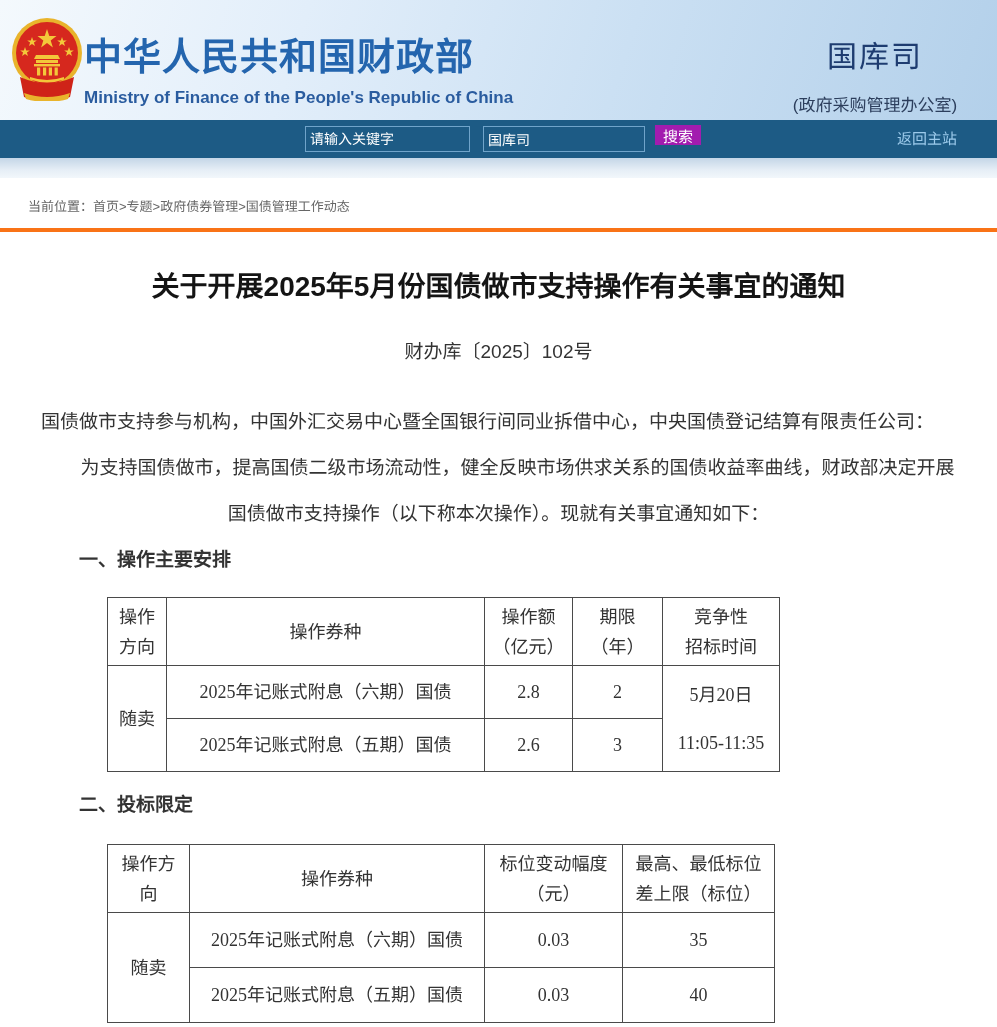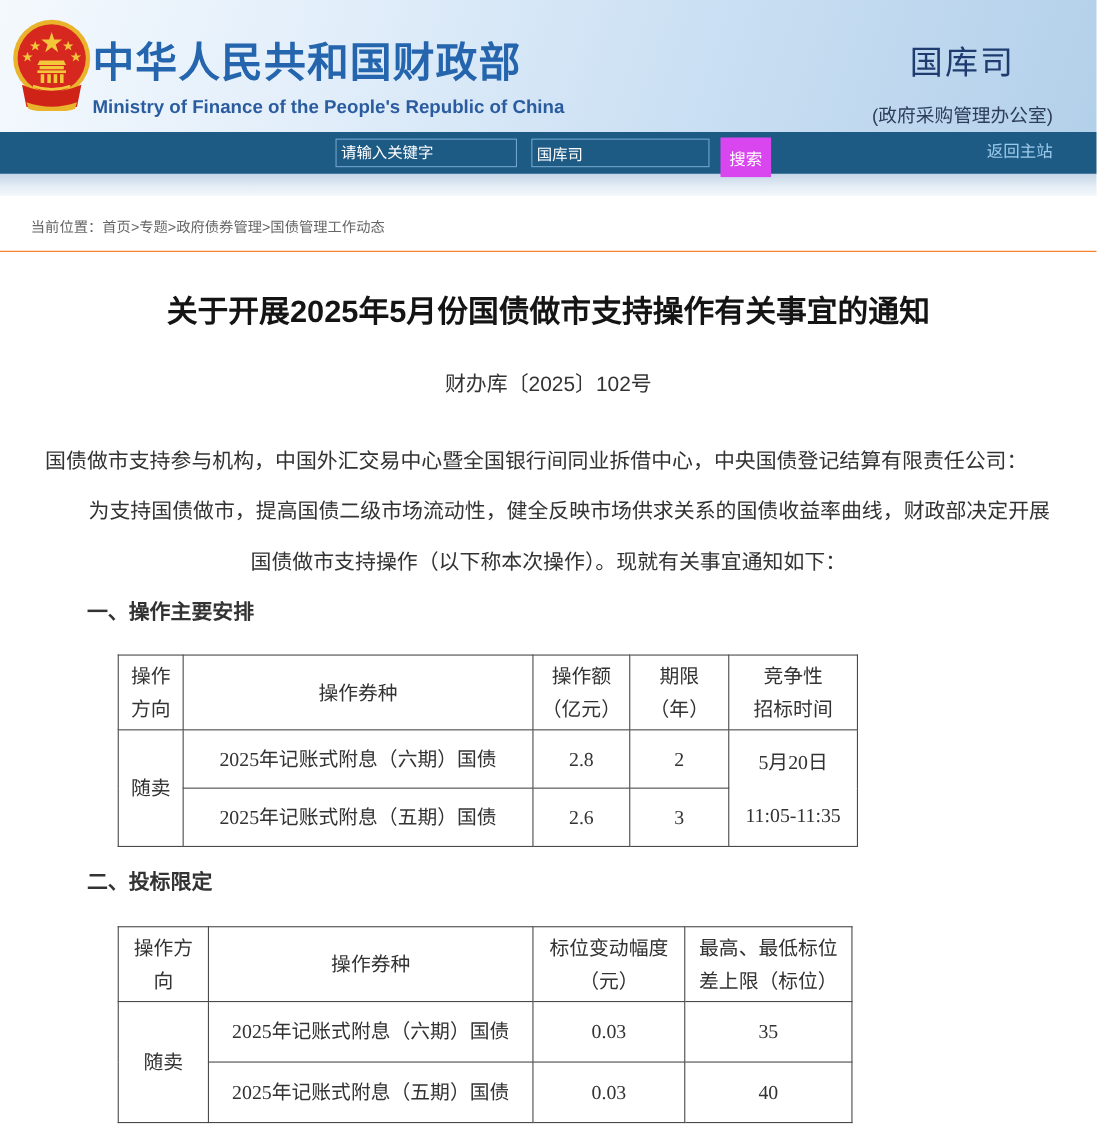--- a/index.html
+++ b/index.html
@@ -28,32 +28,32 @@
   .nav-date { position:absolute; left:18px; top:0; line-height:38px; color:#ffffff; font-size:16px; }
   .nav-input {
     position:absolute; top:6px; height:26px; background:transparent;
     border:1px solid #70a4ca; color:#ffffff; font-size:14px; padding:0 4px;
     font-family:"Liberation Sans","DejaVu Sans",sans-serif; outline:none;
   }
   .nav-input::placeholder { color:#ffffff; opacity:1; }
   .nav-input-keyword { left:305px; width:165px; }
   .nav-input-scope  { left:483px; width:162px; }
   .nav-search-btn {
-    position:absolute; left:655px; top:5px; width:46px; height:36px;
-    background:#d946ef; color:#ffffff; border:none; font-size:15px; cursor:pointer;
+    position:absolute; left:655px; top:5px; width:46px; height:20px;
+    background:#a21caf; color:#ffffff; border:none; font-size:15px; cursor:pointer;
     font-family:"Liberation Sans","DejaVu Sans",sans-serif;
   }
   .nav-back { position:absolute; right:40px; top:0; line-height:38px; color:#9ccaeb; font-size:15px; text-decoration:none; }
 
   .strip { height:20px; background:linear-gradient(180deg,#c4d6e7 0%,#e6eef6 60%,#f2f7fb 100%); }
 
   
   .breadcrumb {
     padding:18px 0 13px 28px; font-size:13px; color:#666666;
-    border-bottom:1px solid #f97316; background:#ffffff;
+    border-bottom:4px solid #f97316; background:#ffffff;
   }
   .breadcrumb a { color:#666666; text-decoration:none; }
 
   
   .article { padding:0 41px; }
   .article-title { margin-top:32px; text-align:center; font-size:28px; font-weight:bold; color:#141414; }
   .doc-number { margin-top:32px; text-align:center; font-size:19px; color:#333333; }
   .article-body { margin-top:36px; font-size:19px; color:#333333; line-height:46px; }
   .para-indent { text-indent:2em;text-align:center; }
   .section-heading { text-indent:2em; font-weight:bold; }

